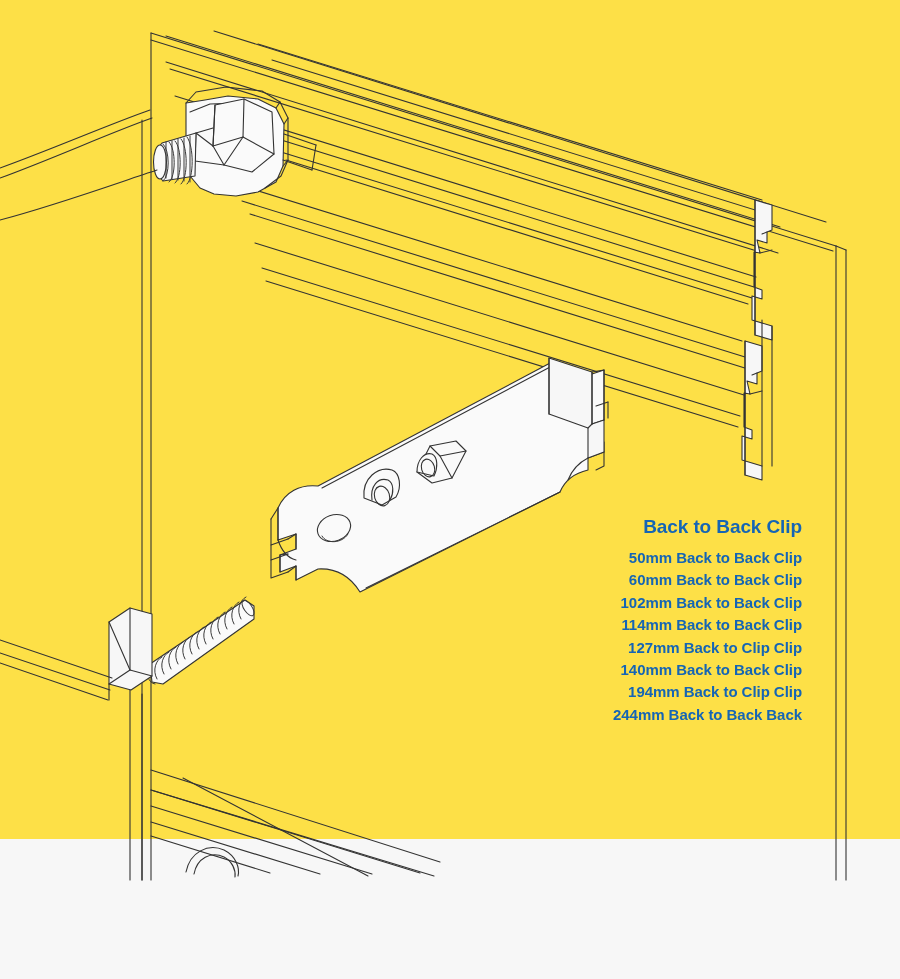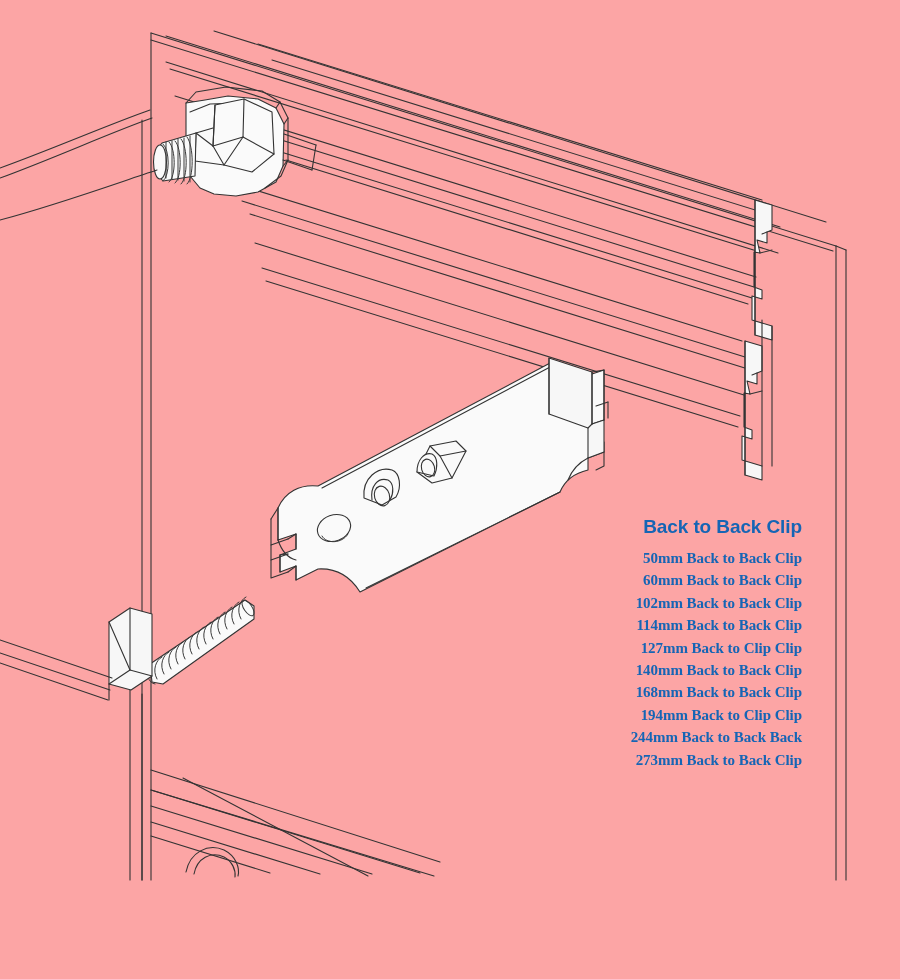--- a/index.html
+++ b/index.html
@@ -11,22 +11,22 @@
     width: 900px;
     height: 979px;
     background: #f7f7f7;
     font-family: "Liberation Sans", sans-serif;
     overflow: hidden;
     position: relative;
   }
   #stage {
     position: relative;
     width: 900px;
-    height: 979px;
-    background: #fca5a5;
+    height: 839px;
+    background: #fde047;
   }
   #drawing {
     position: absolute;
     left: 0;
     top: 0;
     width: 900px;
     height: 979px;
   }
   #legend {
     position: absolute;
@@ -50,21 +50,20 @@
     padding: 0;
     margin-top: 8px;
   }
   #legend-list li {
     font-size: 15px;
     font-weight: bold;
     line-height: 22.4px;
     color: #1565b5;
     white-space: nowrap;
     letter-spacing: -0.05px;
-    font-family: Liberation Serif, serif;
   }
 </style>
 </head>
 <body>
 
 <div id="stage">
 
   <svg id="drawing" viewBox="0 0 900 979" width="900" height="979" xmlns="http://www.w3.org/2000/svg">
     <defs>
       <style>
@@ -320,20 +319,18 @@
 
   <div id="legend">
     <div id="legend-title">Back to Back Clip</div>
     <ul id="legend-list">
       <li>50mm Back to Back Clip</li>
       <li>60mm Back to Back Clip</li>
       <li>102mm Back to Back Clip</li>
       <li>114mm Back to Back Clip</li>
       <li>127mm Back to Clip Clip</li>
       <li>140mm Back to Back Clip</li>
-      <li>168mm Back to Back Clip</li>
       <li>194mm Back to Clip Clip</li>
       <li>244mm Back to Back Back</li>
-      <li>273mm Back to Back Clip</li>
     </ul>
   </div>
 
 </div>
 
 </body></html>

